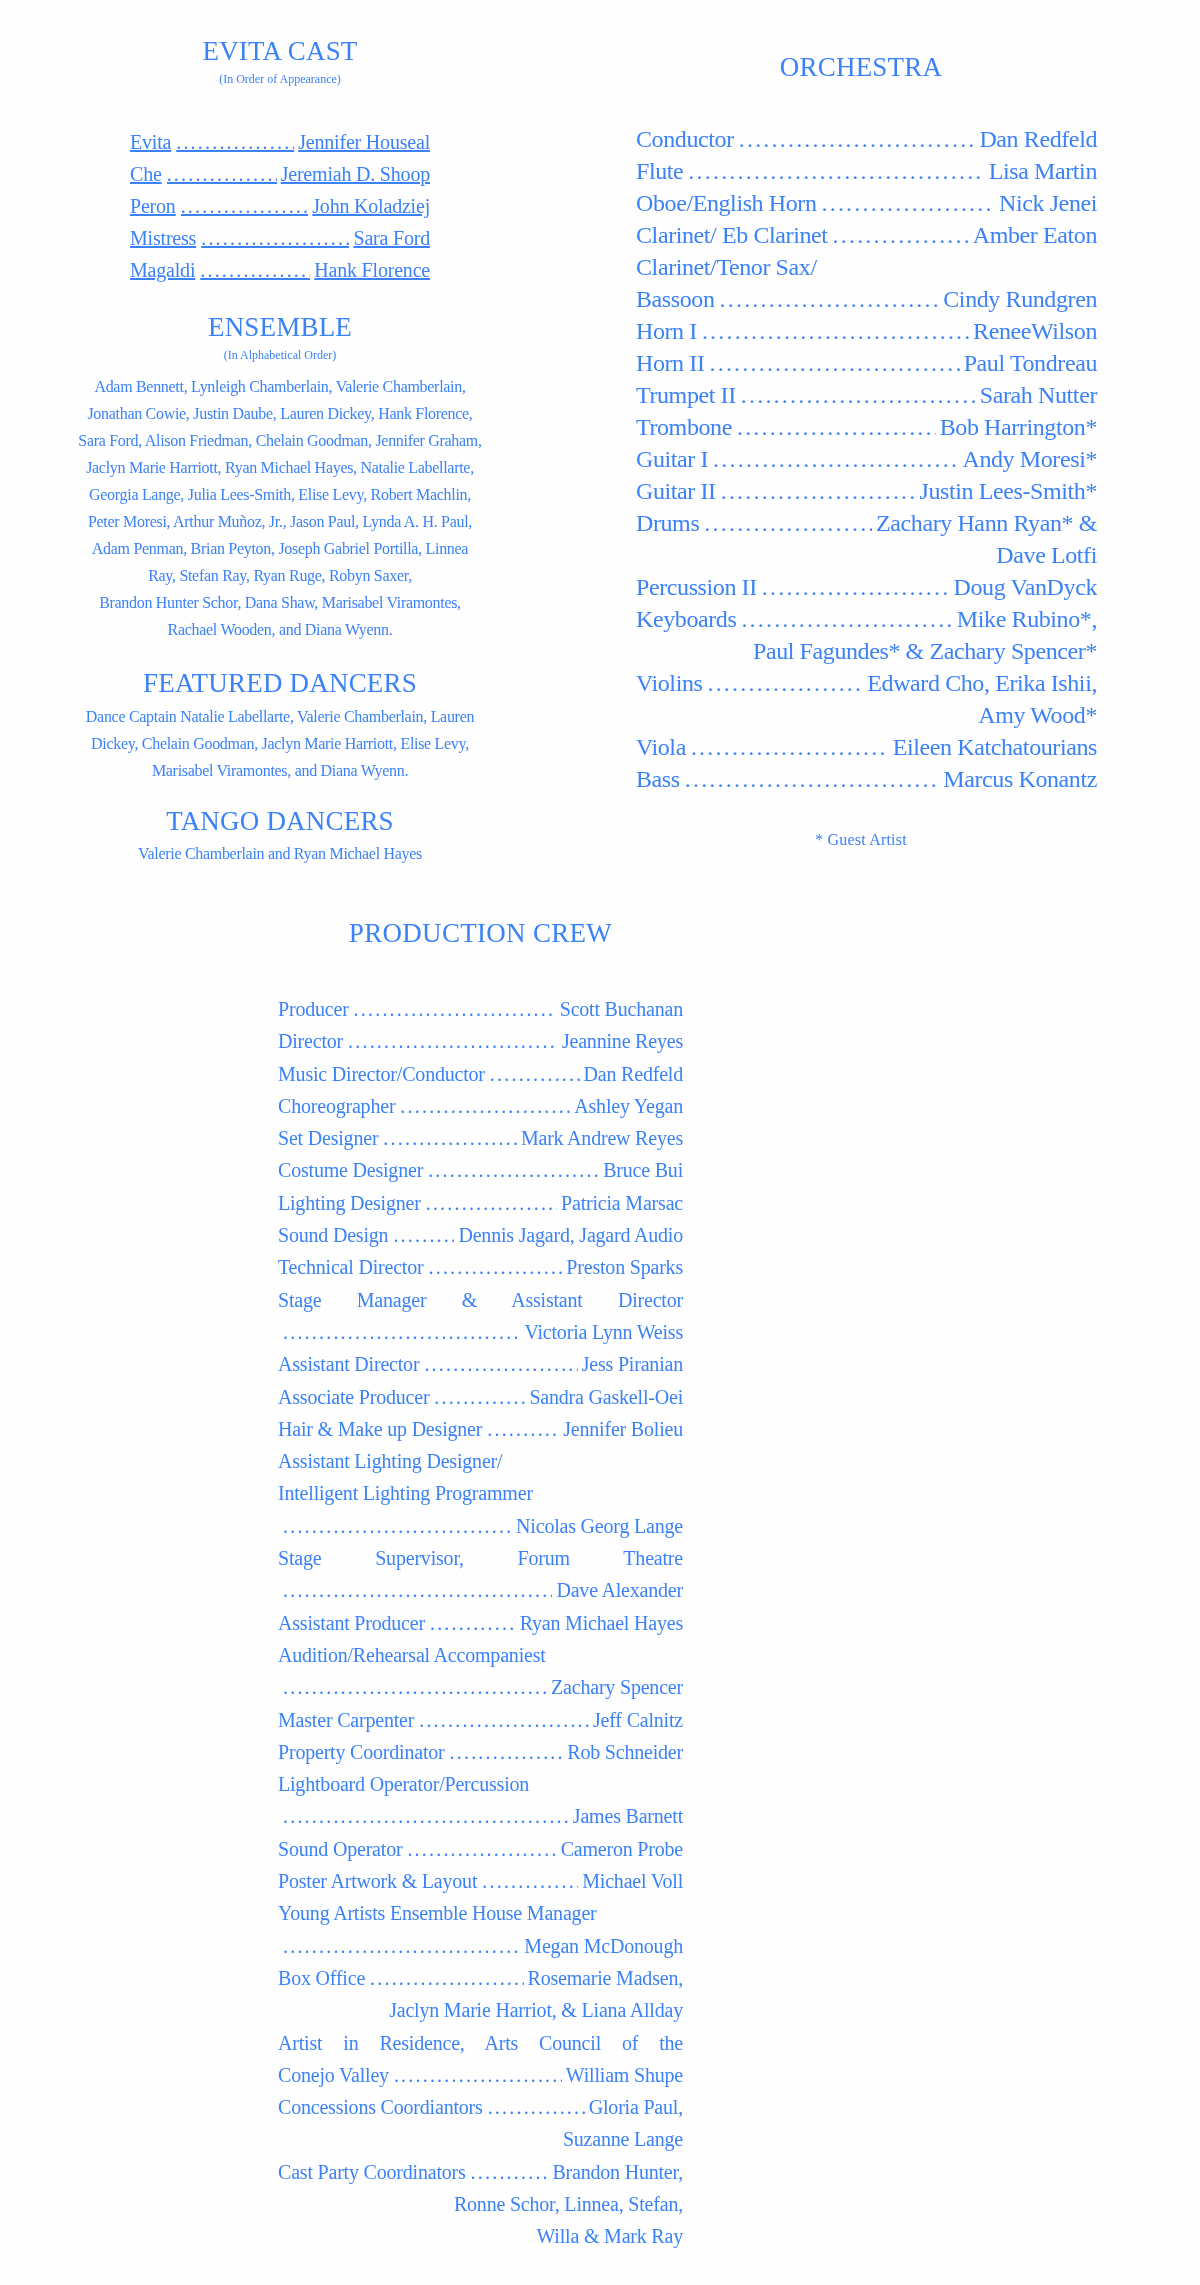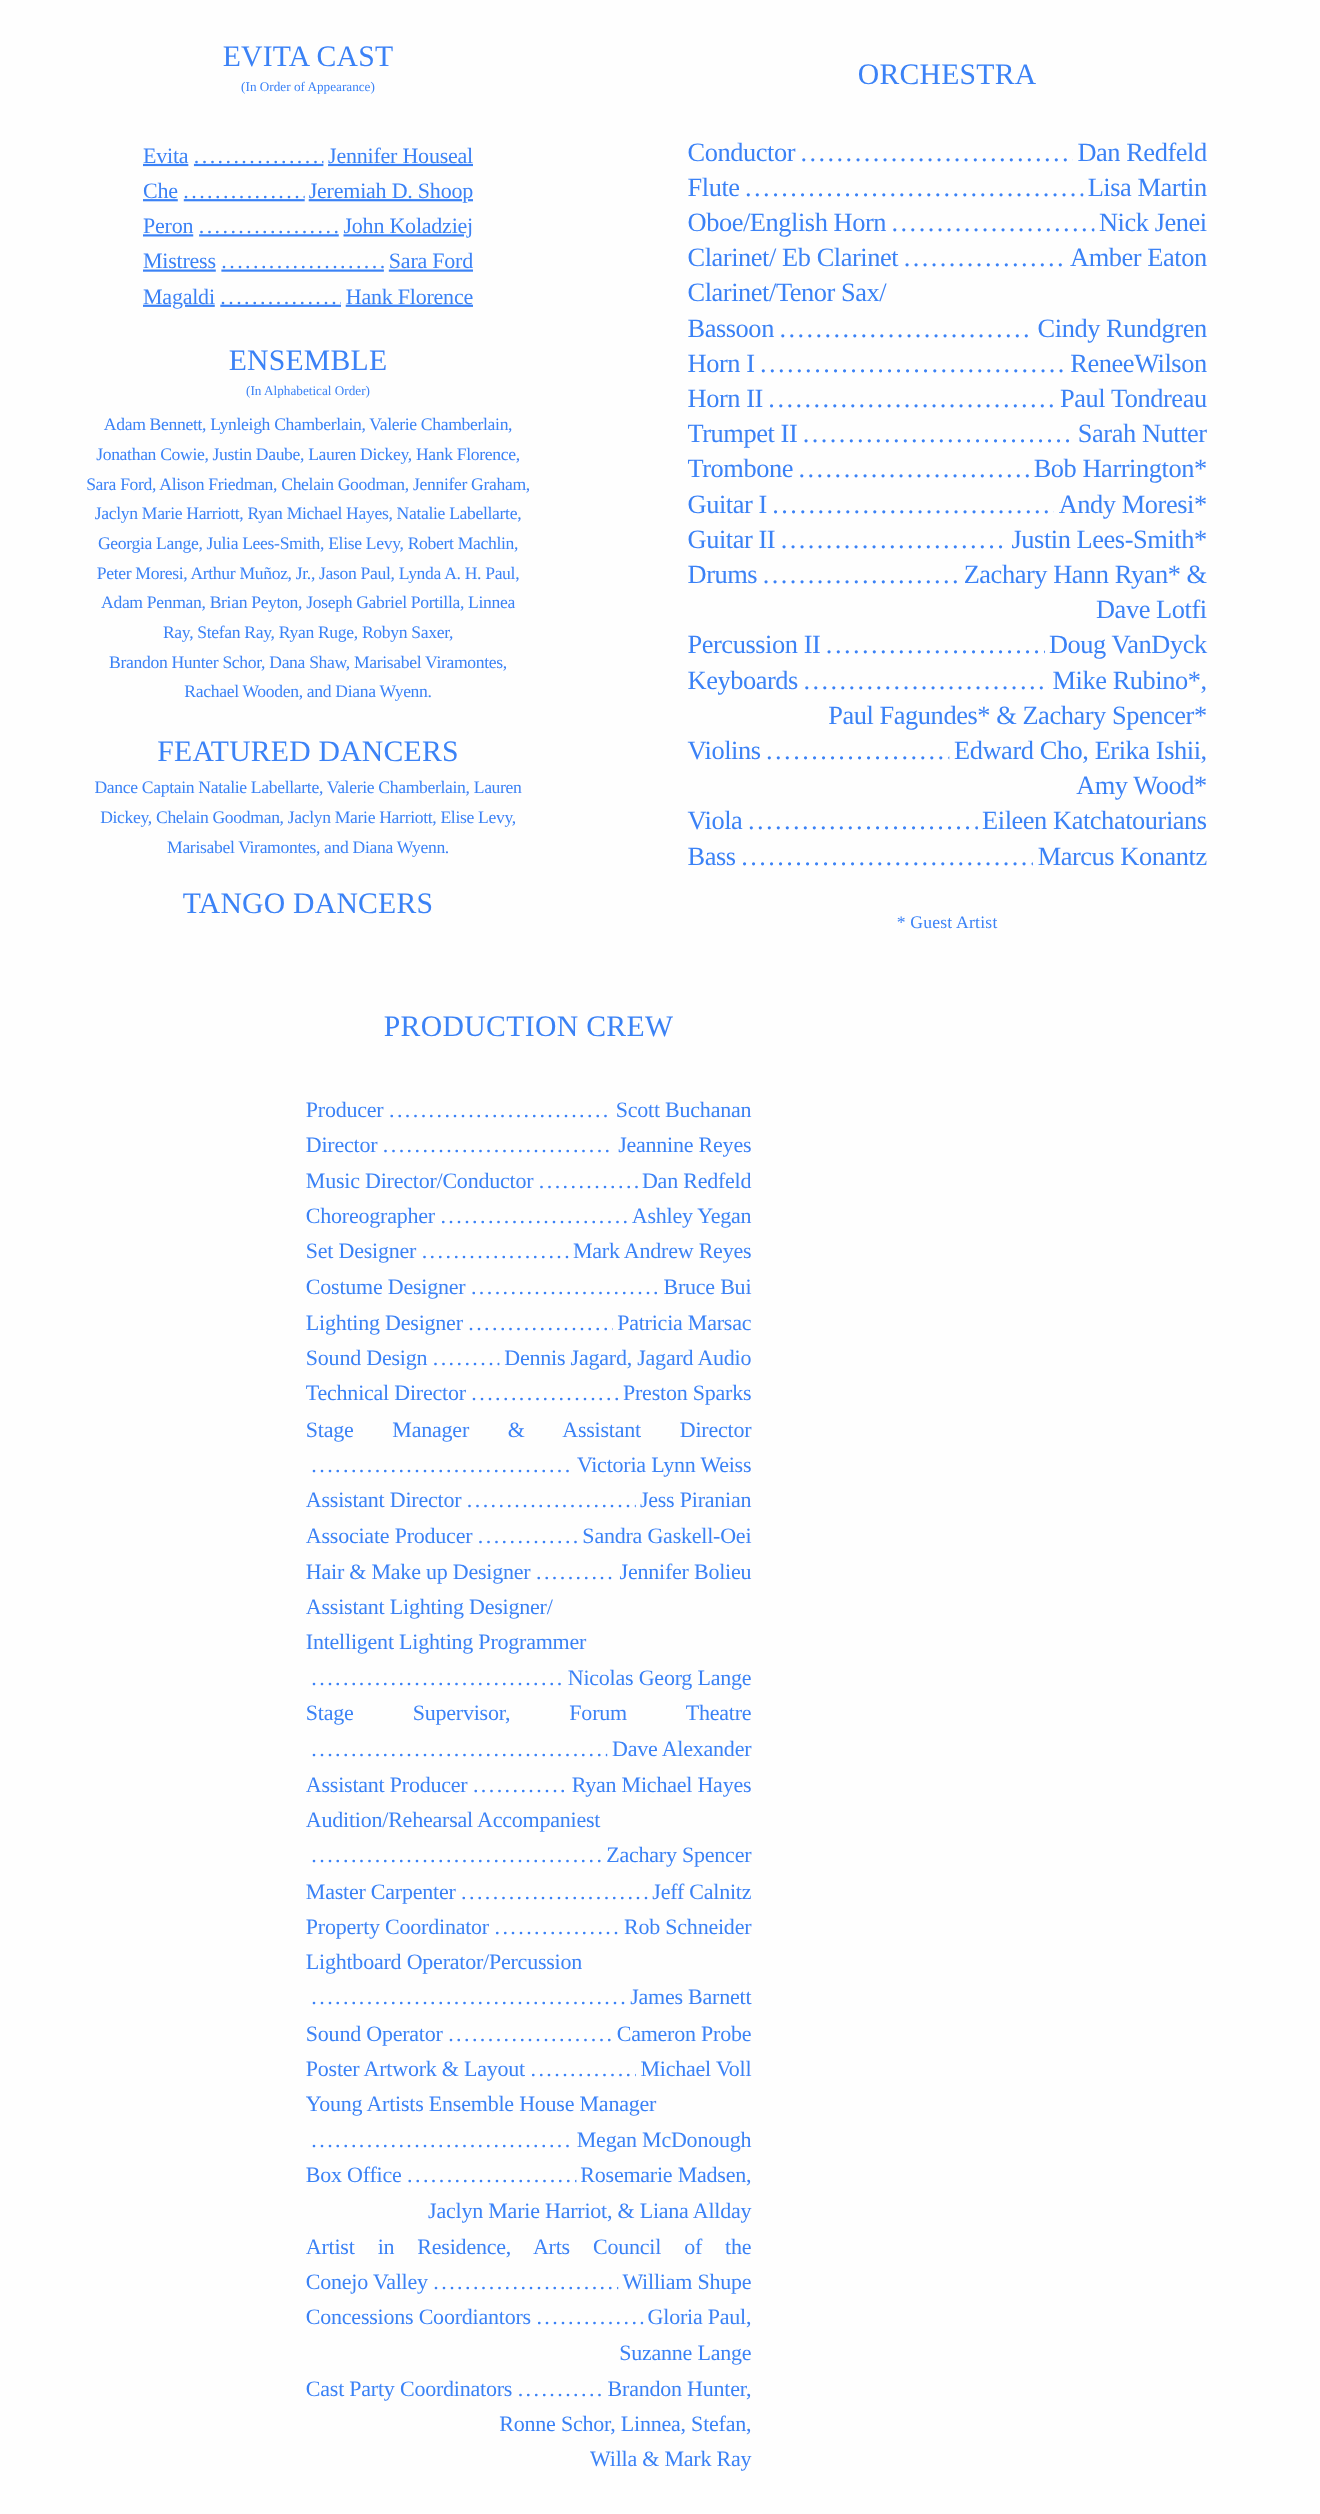--- a/index.html
+++ b/index.html
@@ -31,21 +31,21 @@
   .row .dots::after {
     content:"..........................................................................................................";
     letter-spacing:2.2px;
   }
   .row.plain { display:block; }
   .row.just  { display:block; text-align:justify; text-align-last:justify; }
   .row.right { display:block; text-align:right; }
   .row.dotname .name { margin-left:0; }
 
   .cast-list { width:300px; margin:38px auto 0; font-size:20px; line-height:32px; letter-spacing:-0.2px;text-decoration:underline; }
-  .orch-list { margin-top:40px; font-size:24px; line-height:32px; letter-spacing:-0.4px; }
+  .orch-list { margin-top:40px; font-size:24px; line-height:32px; letter-spacing:-0.4px;margin-left:11px; }
   .crew-list { margin-top:44px; font-size:20px; line-height:32.3px; letter-spacing:-0.2px; }
 
   .names { font-size:16px; line-height:27px; text-align:center; letter-spacing:-0.3px; margin-top:9px; }
   .names .name-line { white-space:nowrap; }
   .tango-names { margin-top:3px; }
   .featured-names { margin-top:4px; }
 
   .h-ensemble { margin-top:26px; }
   .h-featured { margin-top:25px; }
   .h-tango    { margin-top:22px; }
@@ -105,20 +105,21 @@
       </div>
 
     <h1 class="section-title h-featured">FEATURED DANCERS</h1>
     <div class="names featured-names" id="featured-lines">
         <div class="name-line">Dance Captain Natalie Labellarte, Valerie Chamberlain, Lauren</div>
         <div class="name-line">Dickey, Chelain Goodman, Jaclyn Marie Harriott, Elise Levy,</div>
         <div class="name-line">Marisabel Viramontes, and Diana Wyenn.</div>
       </div>
 
     <h1 class="section-title h-tango">TANGO DANCERS</h1>
+    <div class="names tango-names">Valerie Chamberlain and Ryan Michael Hayes</div>
   </div>
 
   <div class="col-right">
     <h1 class="section-title">ORCHESTRA</h1>
     <div class="orch-list" id="orchestra-list">
         <div class="row leader">
           <span class="role">Conductor</span>
           <span class="dots"></span>
           <span class="name">Dan Redfeld</span>
         </div>

